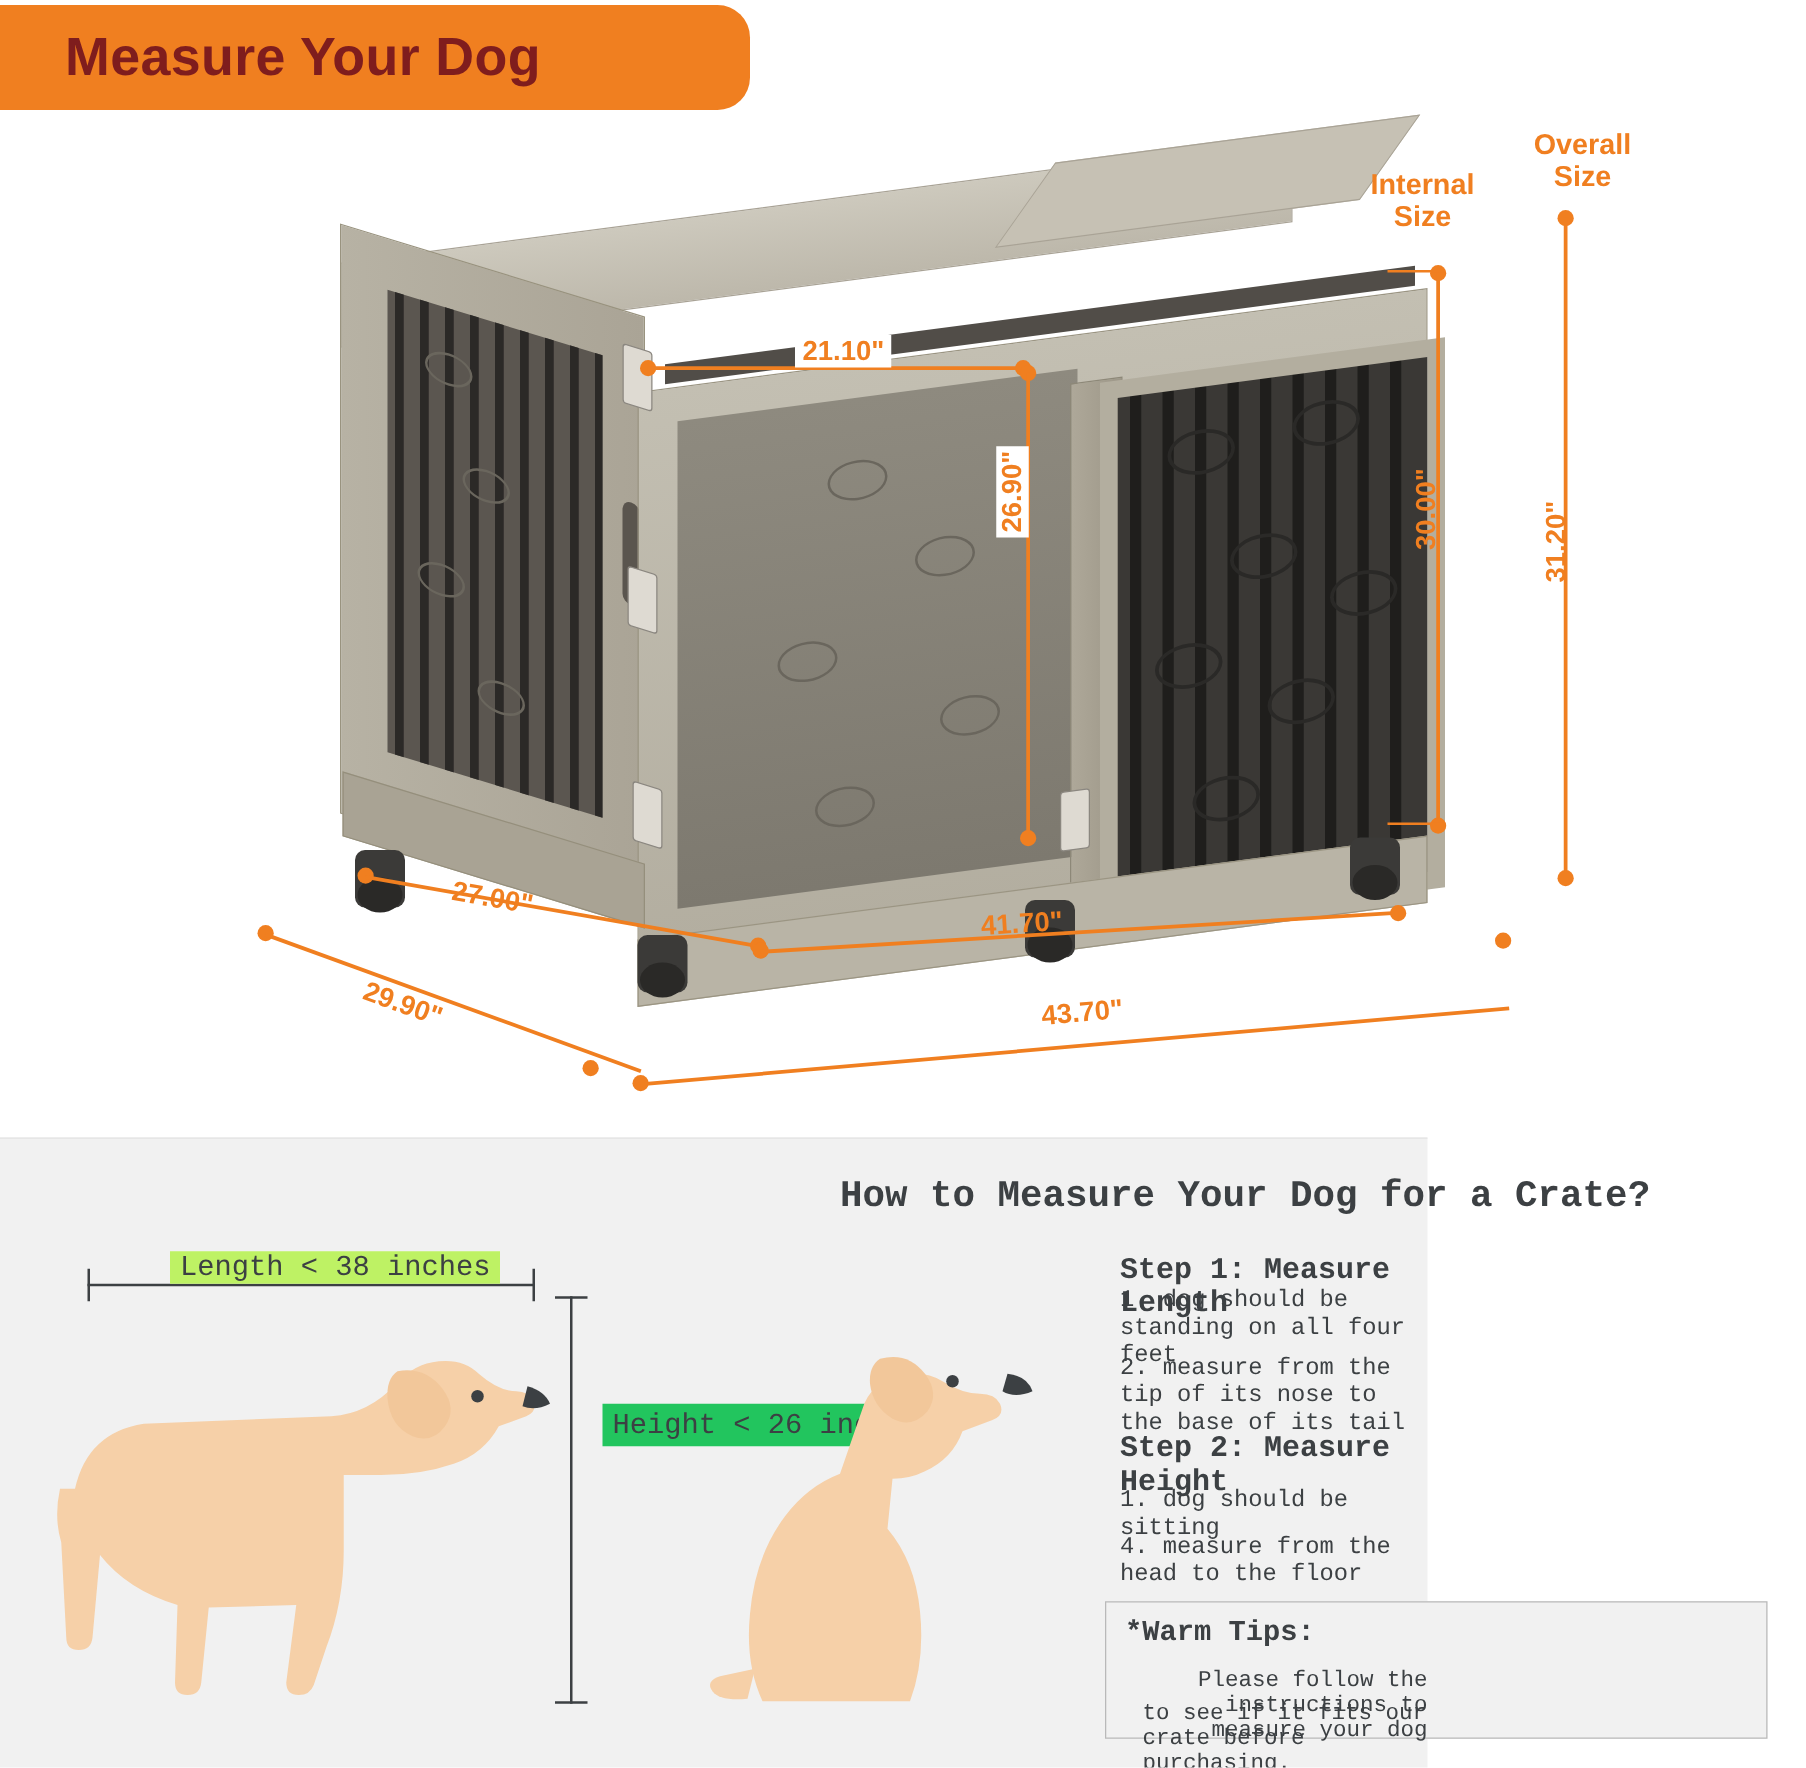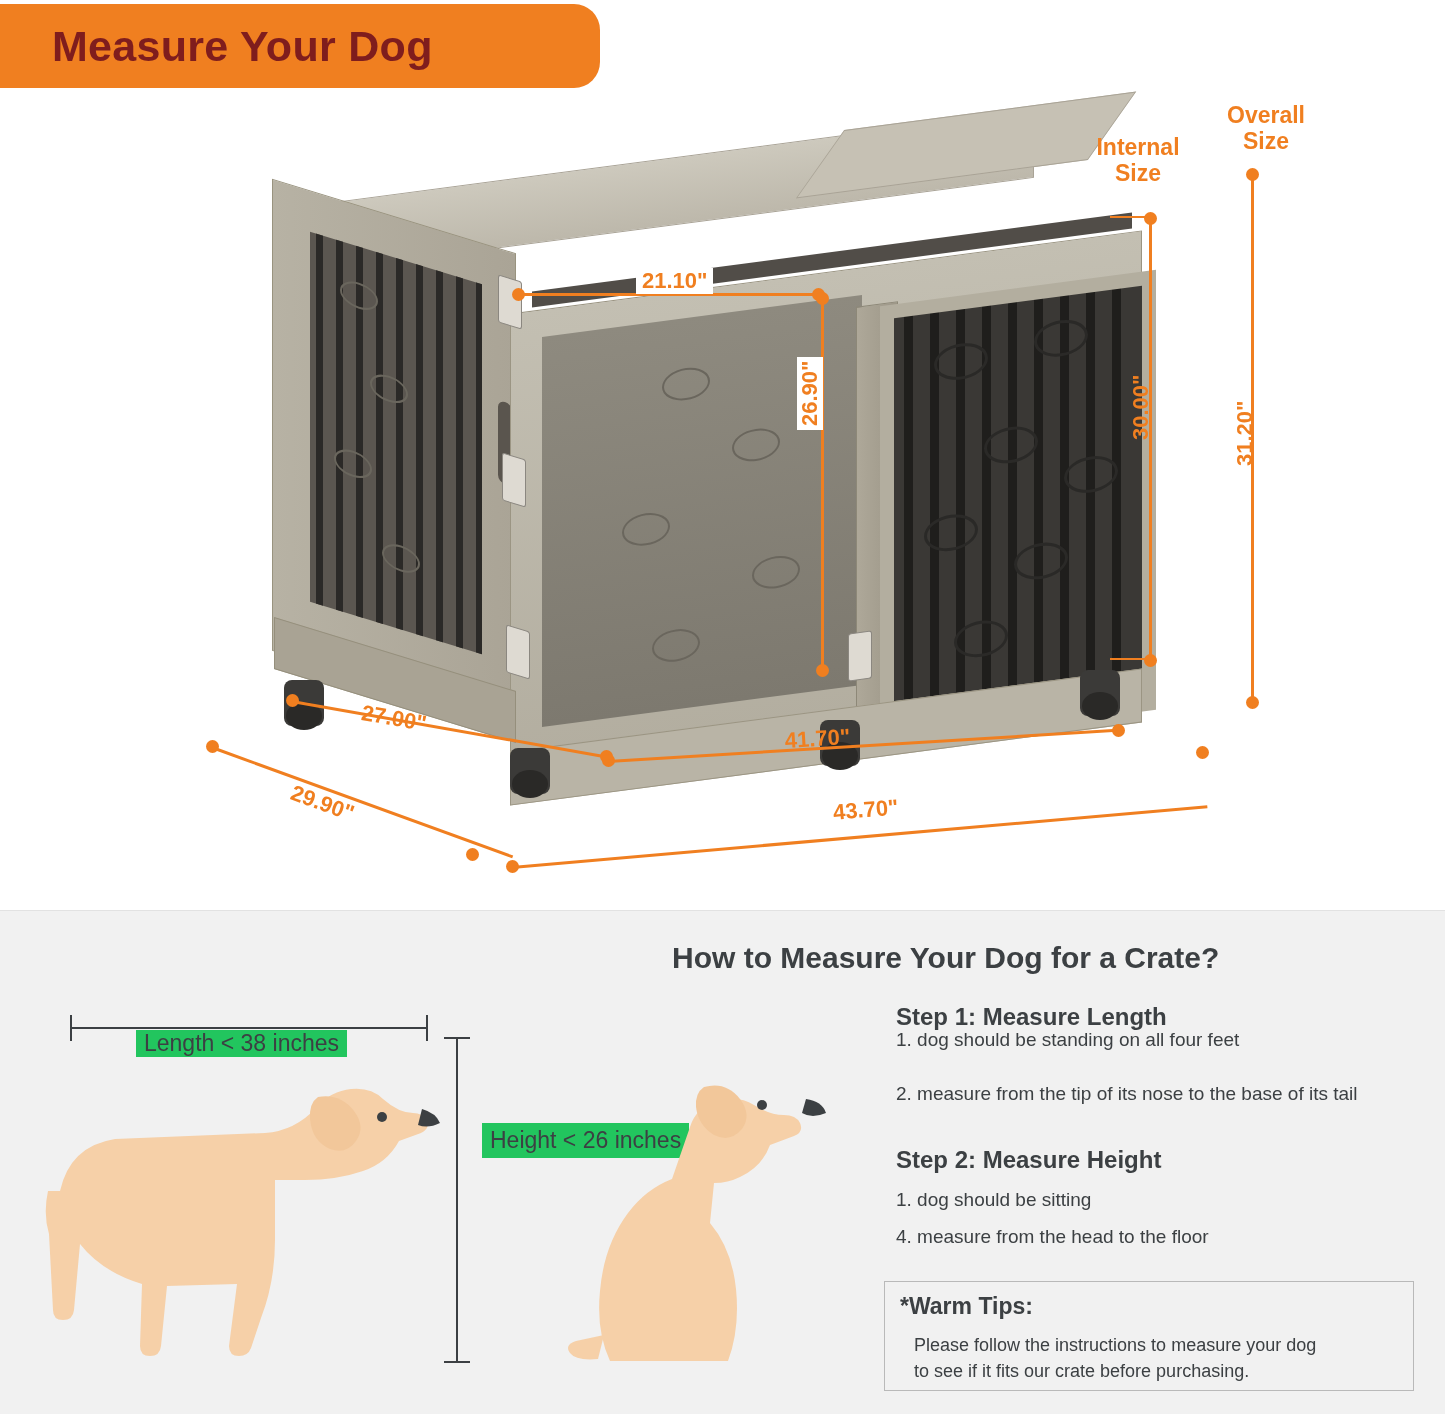--- a/index.html
+++ b/index.html
@@ -236,24 +236,25 @@
     font-weight: bold;
     font-size: 23px;
     text-align: center;
     line-height: 1.15;
   }
 
   
   #bottom-section {
     position: absolute;
     left: 0; top: 910px;
-    width: 1445px;
+    width: 1142px;
     height: 504px;
     background: #f1f1f1;
     border-top: 1px solid #e2e2e2;
+    font-family: Liberation Mono, monospace;
   }
   #bottom-title {
     position: absolute;
     left: 672px; top: 30px;
     color: #3c4043;
     font-size: 30px;
     font-weight: bold;
     white-space: nowrap;
   }
   .step-head {
@@ -429,21 +430,21 @@
   <div class="dim-label" style="left:832px; top:800px; transform:rotate(-5deg); transform-origin:left top;">43.70"</div>
 </div>
 
 <div id="bottom-section">
 
   <div id="bottom-title">How to Measure Your Dog for a Crate?</div>
 
   <div class="meas-rule" style="left:70px; top:116px; width:358px; height:2px;"></div>
   <div class="meas-rule" style="left:70px; top:104px; width:2px; height:26px;"></div>
   <div class="meas-rule" style="left:426px; top:104px; width:2px; height:26px;"></div>
-  <div class="meas-text" style="left:136px; top:90px; background:#22c55e; padding:0 8px;margin-top:29px;">Length &lt; 38 inches</div>
+  <div class="meas-text" style="left:136px; top:90px; background:#bef264; padding:0 8px;">Length &lt; 38 inches</div>
 
   <svg style="position:absolute; left:30px; top:130px;" width="420" height="340" viewBox="0 0 420 340">
     <path class="dog-fill" d="M30 150 q10 -45 55 -52 l150 -6 q30 -2 52 -26 q14 -16 34 -18 q20 -2 32 10 q16 14 30 14 q10 0 14 8 q3 8 -6 12 l-22 8 q-12 22 -36 30 q-26 9 -58 9 l-30 0 l0 60 q0 42 -14 78 l-10 30 q-3 8 -12 8 q-10 0 -10 -10 l8 -62 l-70 2 l-6 60 q-1 10 -11 10 q-10 0 -10 -10 l2 -62 q-40 -12 -62 -40 l-6 66 q-1 10 -11 10 q-10 0 -10 -10 l-4 -76 q-6 -20 -1 -43 z"></path>
     <path class="dog-fill2" d="M288 56 q22 -4 36 14 q12 16 2 30 q-10 14 -26 8 q-18 -8 -20 -30 q-1 -16 8 -22 z"></path>
     <circle cx="352" cy="76" r="5" fill="#3c4043"></circle>
     <path d="M392 68 q14 4 18 14 q-12 6 -22 2 z" fill="#3c4043"></path>
   </svg>
 
   <div class="meas-rule" style="left:456px; top:126px; width:2px; height:326px;"></div>
   <div class="meas-rule" style="left:444px; top:126px; width:26px; height:2px;"></div>

